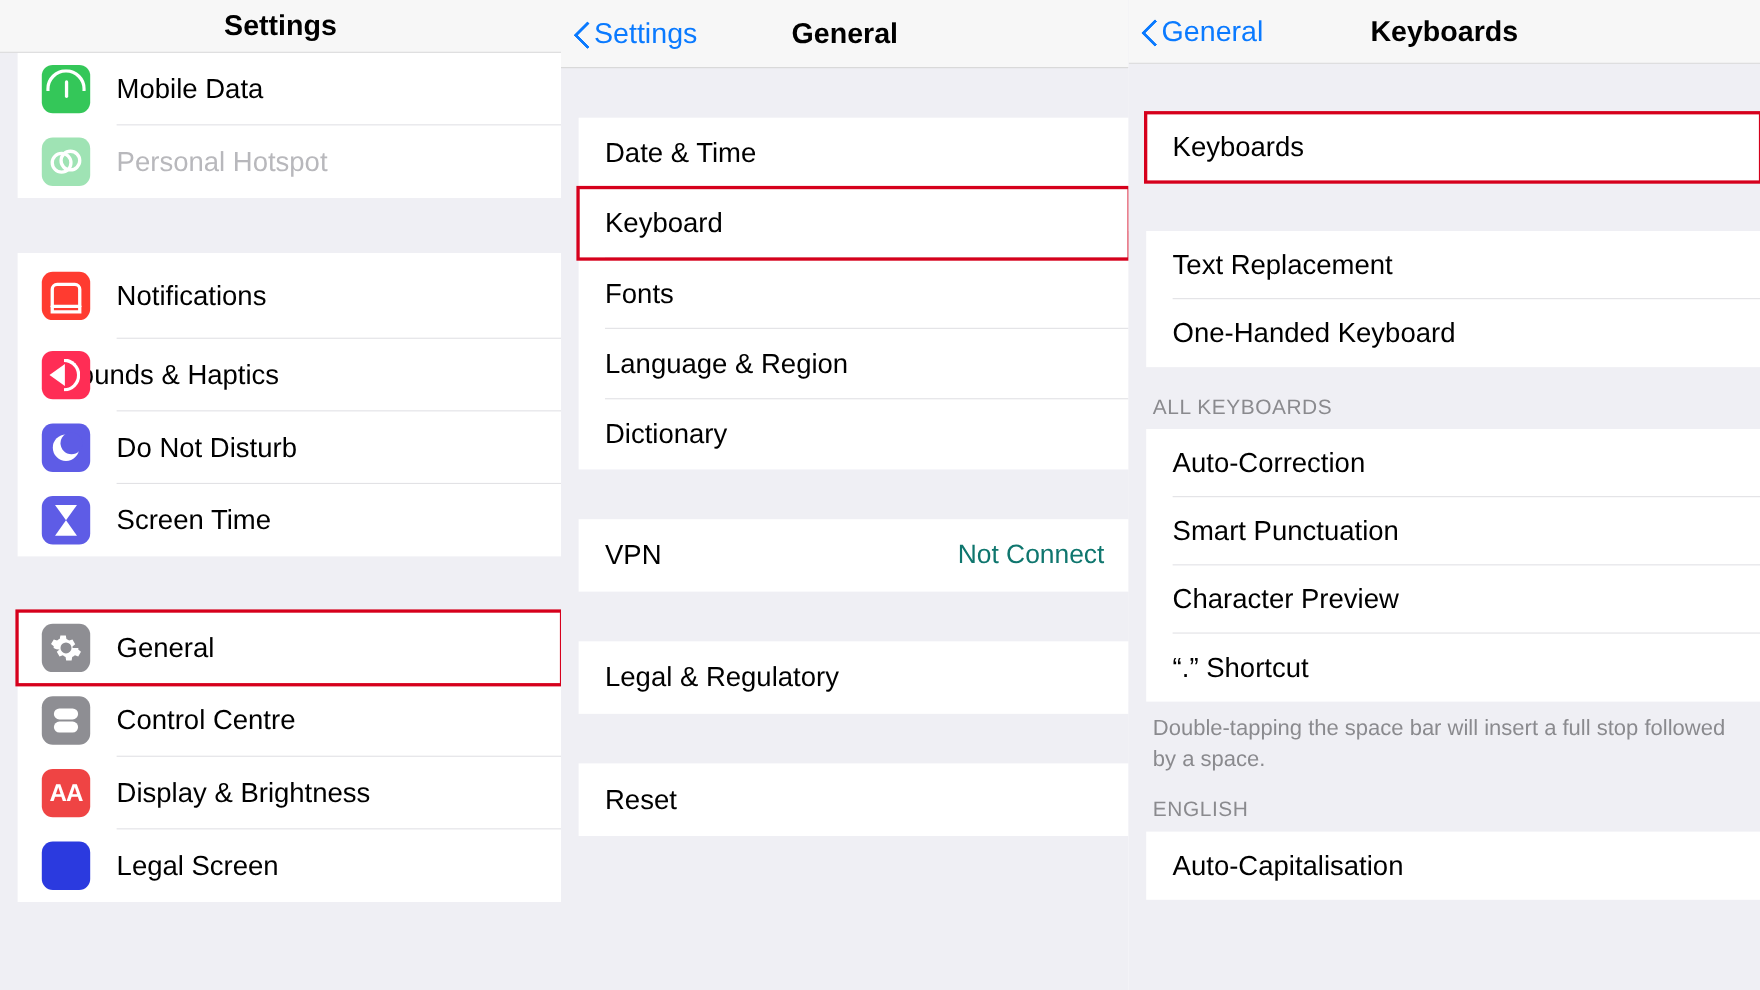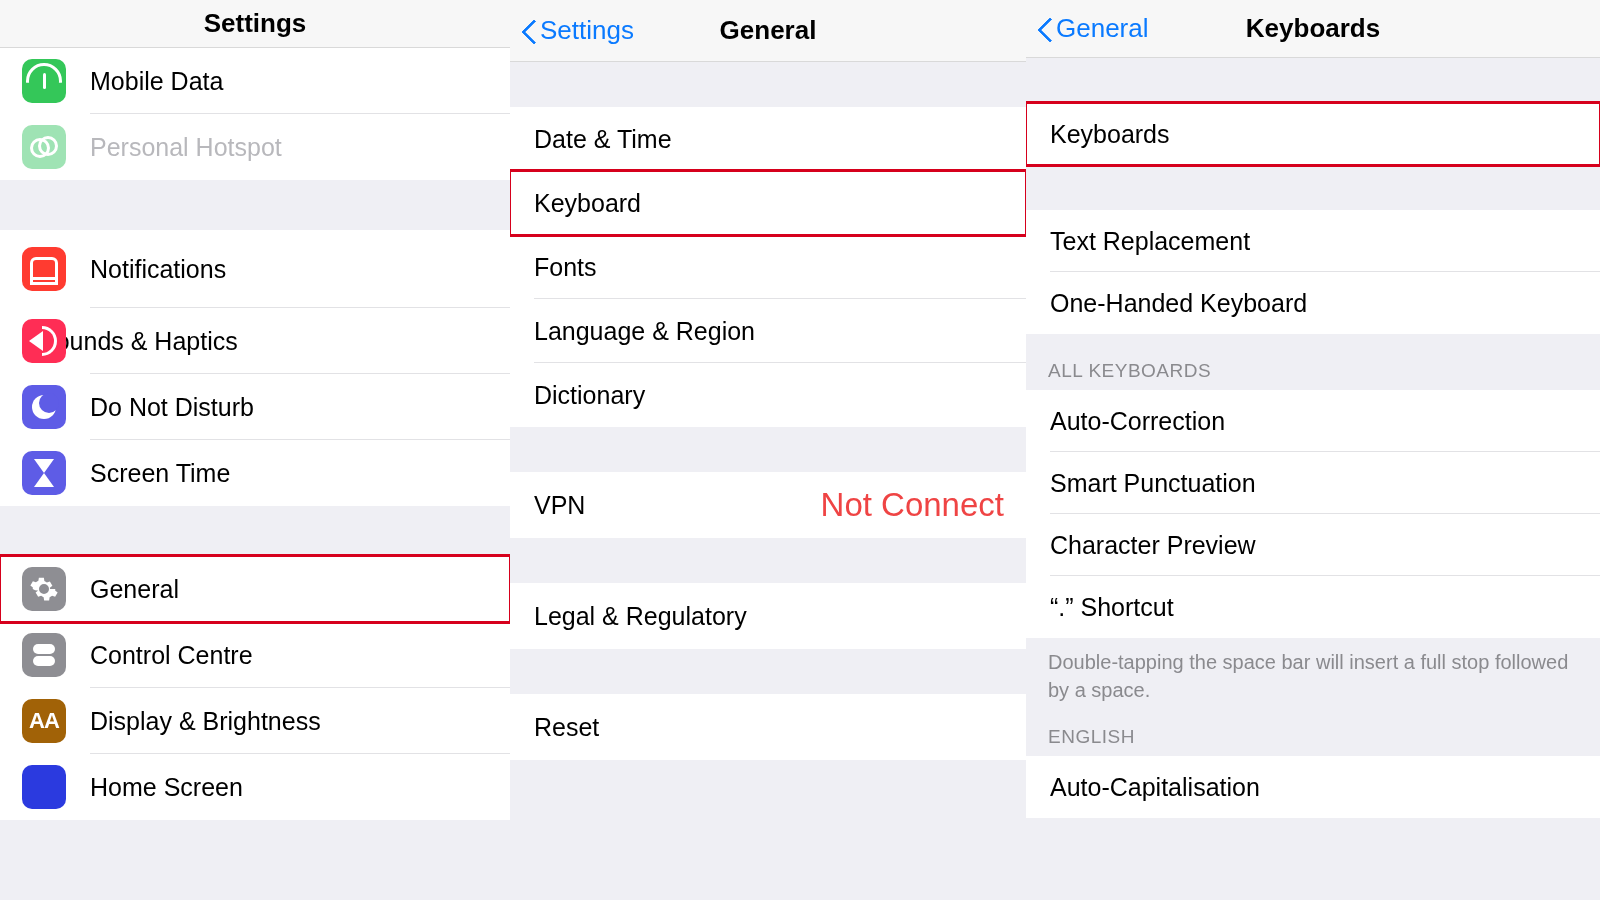--- a/index.html
+++ b/index.html
@@ -11,27 +11,27 @@
   .pane.p3 { width:574px; }
 
   
   .navbar { height:57px; display:flex; align-items:center; position:relative; background:#F7F7F7; border-bottom:1px solid rgba(0,0,0,.12);}
   .nav-title { position:absolute; left:0; right:0; text-align:center; font-size:26px; font-weight:600; color:#000; }
   .nav-back { display:flex; align-items:center; gap:2px; padding-left:10px; color:#0A7AFF; font-size:26px; font-weight:400; z-index:2;}
   .chev { width:18px; height:30px; display:inline-block; position:relative; }
   .chev::before { content:""; position:absolute; width:15px; height:15px; border-left:3.5px solid #0A7AFF; border-bottom:3.5px solid #0A7AFF; transform:rotate(45deg); left:5px; top:7px; border-radius:1px;}
 
   
-  .group { background:#fff; }
+  .group { background:#fff;margin-left:16px; }
   .gap { height:50px; background:#EFEFF4; }
   .gap.small { height:45px; }
   .row { height:66px; display:flex; align-items:center; padding:0 22px 0 24px; position:relative; }
   .row .sep { position:absolute; left:24px; right:0; bottom:0; height:1px; background:#E2E2E5; }
   .row .label { font-size:25px; color:#000; font-weight:400; }
-  .row .value { font-size:33px; color:#ef4444; margin-left:auto; white-space:nowrap; overflow:hidden;}
+  .row .value { font-size:24px; color:#0f766e; margin-left:auto; white-space:nowrap; overflow:hidden;}
   .row.with-icon { padding-left:90px; }
   .row .icon { position:absolute; left:22px; width:44px; height:44px; border-radius:10px; display:flex; align-items:center; justify-content:center; color:#fff; }
   .row.disabled .label { color:#B8B8BC; }
 
   .hl { position:absolute; border:3px solid #D6001C; pointer-events:none; }
 
   
   .sect-hdr { padding:26px 22px 8px; font-size:19px; color:#8A8A8E; letter-spacing:.5px; text-transform:uppercase; background:#EFEFF4;}
   .sect-ftr { padding:10px 22px 8px; font-size:20px; color:#8A8A8E; background:#EFEFF4; line-height:1.4; }
 
@@ -109,40 +109,40 @@
           <span class="label">General</span>
           <div class="sep" style="left: 90px;"></div>
           <div class="hl" style="inset: -2px;"></div>
         </div>
         <div class="row with-icon" style="height: 66px;">
           <div class="icon ic-toggles" style="background: rgb(142, 142, 147);"></div>
           <span class="label">Control Centre</span>
           <div class="sep" style="left: 90px;"></div>
         </div>
         <div class="row with-icon" style="height: 66px;">
-          <div class="icon ic-aa" style="background: #a16207;">AA</div>
+          <div class="icon ic-aa" style="background: #ef4444;">AA</div>
           <span class="label">Display &amp; Brightness</span>
           <div class="sep" style="left: 90px;"></div>
         </div>
         <div class="row with-icon" style="height: 66px;">
           <div class="icon ic-grid" style="background: rgb(43, 58, 223);">
             <span></span>
             <span></span>
             <span></span>
             <span></span>
             <span></span>
             <span></span>
             <span></span>
             <span></span>
             <span></span>
             <span></span>
             <span></span>
             <span></span>
           </div>
-          <span class="label">Home Screen</span>
+          <span class="label">Legal Screen</span>
         </div>
       </div>
   </div>
 
   <div class="pane p2">
     <div class="navbar" style="height:62px;">
       <div class="nav-back">
         <span class="chev"></span>
         <span>Settings</span>
       </div>

